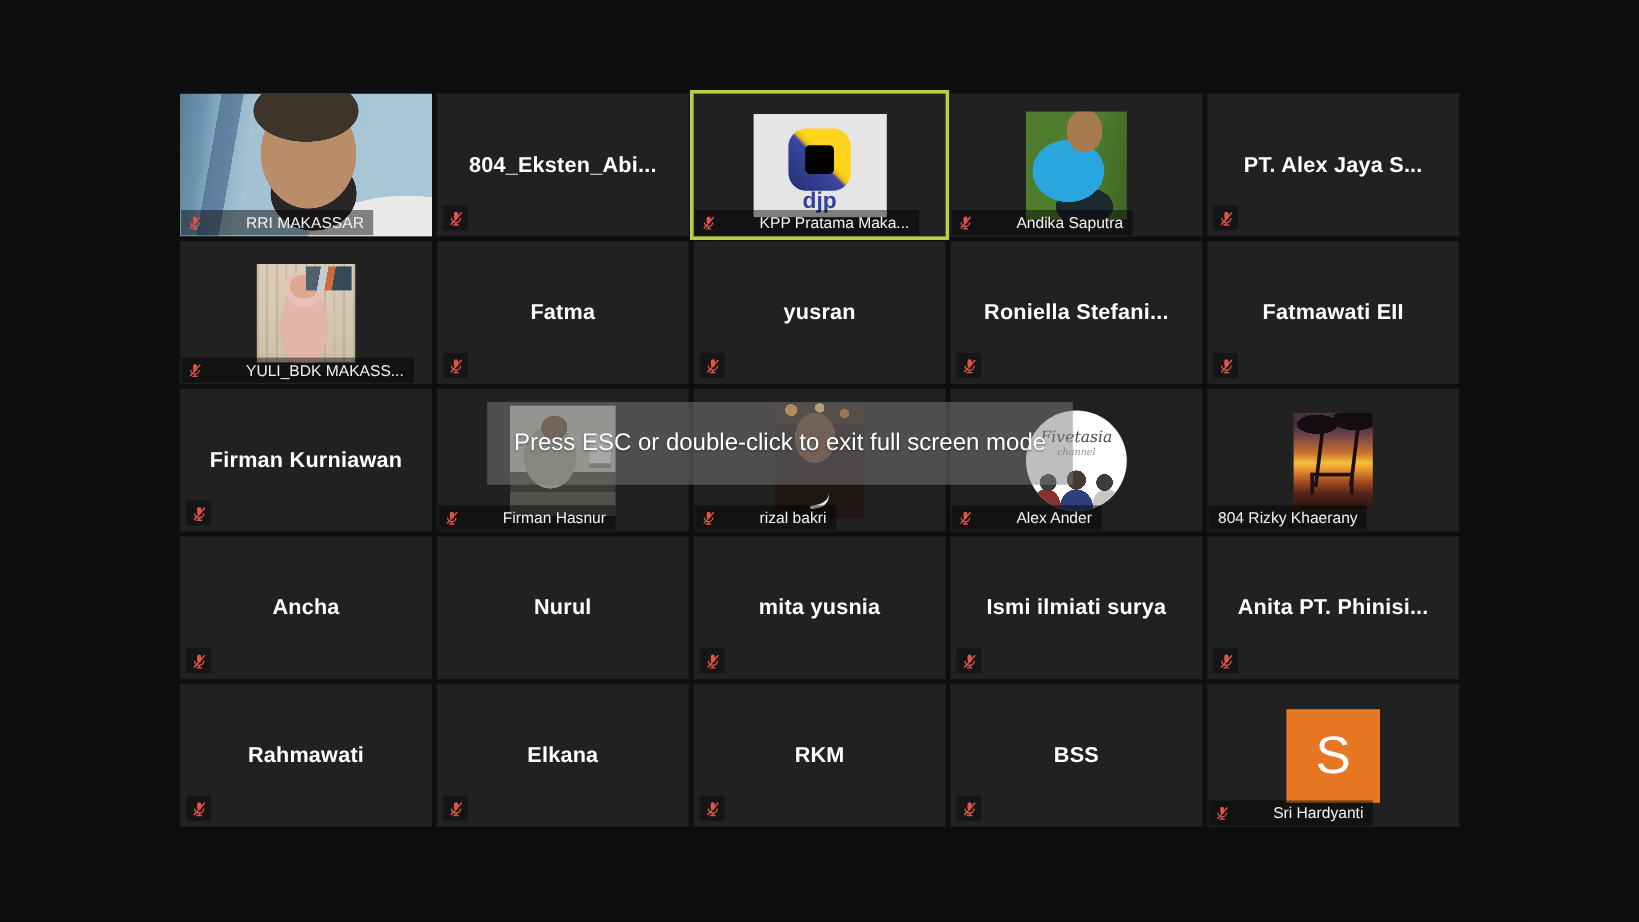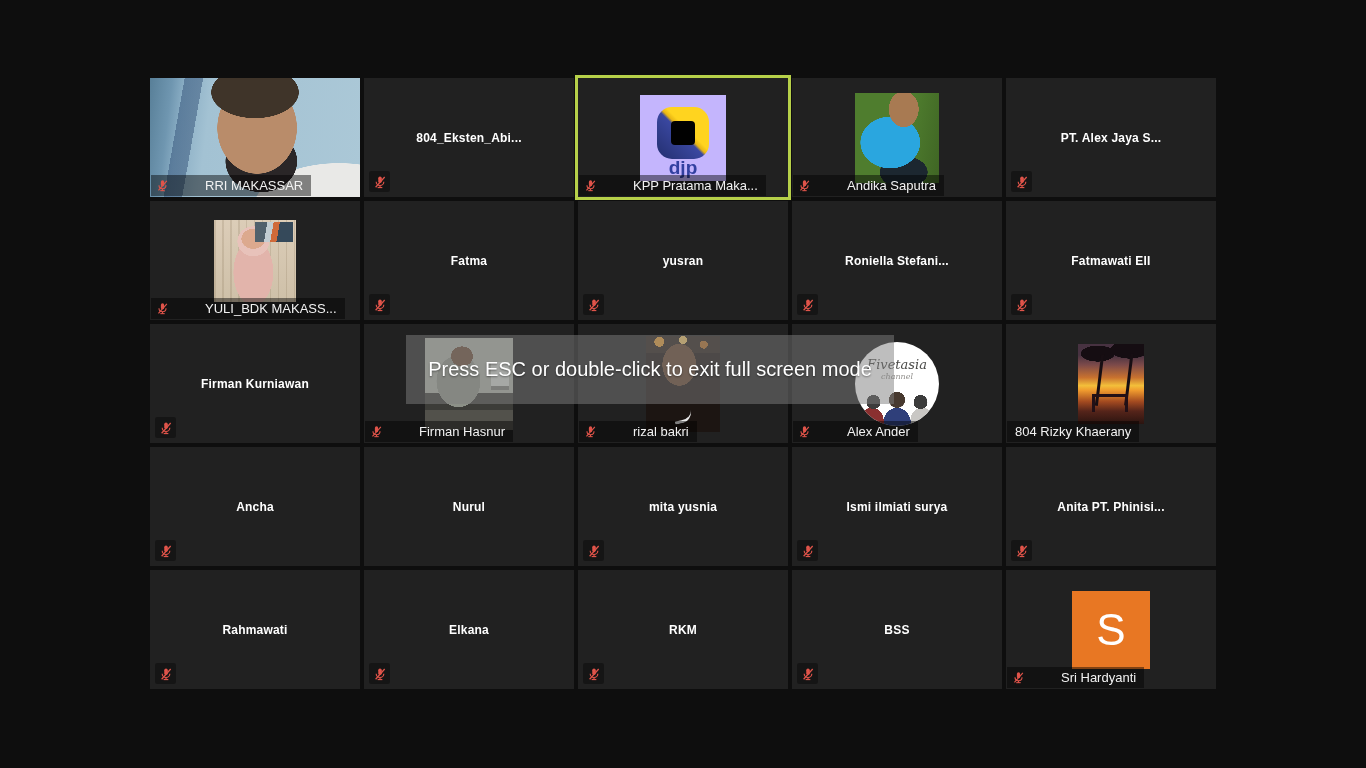--- a/index.html
+++ b/index.html
@@ -14,21 +14,21 @@
     display:grid;grid-template-columns:repeat(5,210px);grid-template-rows:repeat(5,119px);
     gap:4px;
   }
   .tile{
     position:relative;background:#212121;overflow:hidden;
     display:flex;align-items:center;justify-content:center;
   }
   .tile.active{box-shadow:0 0 0 3px #b6d049;z-index:2;}
   .center-name{
     position:absolute;inset:0;display:flex;align-items:center;justify-content:center;
-    color:#ffffff;font-size:12px;font-weight:700;letter-spacing:.2px;text-align:center;
+    color:#ffffff;font-size:18px;font-weight:700;letter-spacing:.2px;text-align:center;
   }
   .label{
     position:absolute;left:1px;bottom:1px;height:21px;max-width:97%;
     display:flex;align-items:center;background:rgba(0,0,0,0.45);
     padding:0 8px 0 5px;color:#f2f2f2;font-size:13px;white-space:nowrap;overflow:hidden;
     z-index:3;
     gap:31px;
   }
   .label .mic{width:13px;height:13px;color:#e0544a;margin-right:5px;flex:none;}
   .label.no-mic{padding-left:8px;}
@@ -42,21 +42,21 @@
 
   
   .v-rri{position:absolute;inset:0;background:linear-gradient(97deg,#587f98 0%,#6f96b0 10%,#87abc2 15%,#a3c2d3 28%,#abc8d7 100%);}
   .v-rri::before{content:"";position:absolute;inset:0;background:
     linear-gradient(100deg,transparent 0 15%,rgba(40,70,110,0.45) 15% 23%,transparent 23%),
     radial-gradient(ellipse 44px 26px at 50% 12%,#3f3429 0 99%,transparent 100%),
     radial-gradient(ellipse 40px 46px at 51% 42%,#b98c6a 0 99%,transparent 100%),
     radial-gradient(ellipse 36px 31px at 53% 70%,#2a2627 0 99%,transparent 100%),
     radial-gradient(ellipse 86px 46px at 90% 110%,#e9e9e7 0 99%,transparent 100%);}
 
-  .v-djp{width:86px;height:86px;background:#c4b5fd;}
+  .v-djp{width:86px;height:86px;background:#e5e5e5;padding-left:25px;}
   .v-djp::before{content:"";position:absolute;left:50%;top:12px;margin-left:-26px;width:52px;height:52px;border-radius:15px;
     background:linear-gradient(225deg,#ffd41f 42%,#e8b514 48%,#3a47a0 52%,#232e6e 100%);}
   .v-djp::after{content:"";position:absolute;left:50%;top:26px;margin-left:-12px;width:24px;height:24px;border-radius:4px;background:#010101;}
   .v-djp .avatar-text{position:absolute;left:0;right:0;bottom:2px;text-align:center;color:#3240a0;font-size:19px;font-weight:700;z-index:1;}
 
   .v-andika{width:84px;height:90px;background:
     radial-gradient(ellipse 15px 18px at 58% 18%,#a87a52 0 99%,transparent 100%),
     radial-gradient(ellipse 30px 26px at 42% 55%,#2aa6df 0 99%,transparent 100%),
     radial-gradient(ellipse 24px 16px at 58% 88%,#1c2730 0 99%,transparent 100%),
     linear-gradient(100deg,#4f7d2e 0 60%,#3f6524 100%);}

